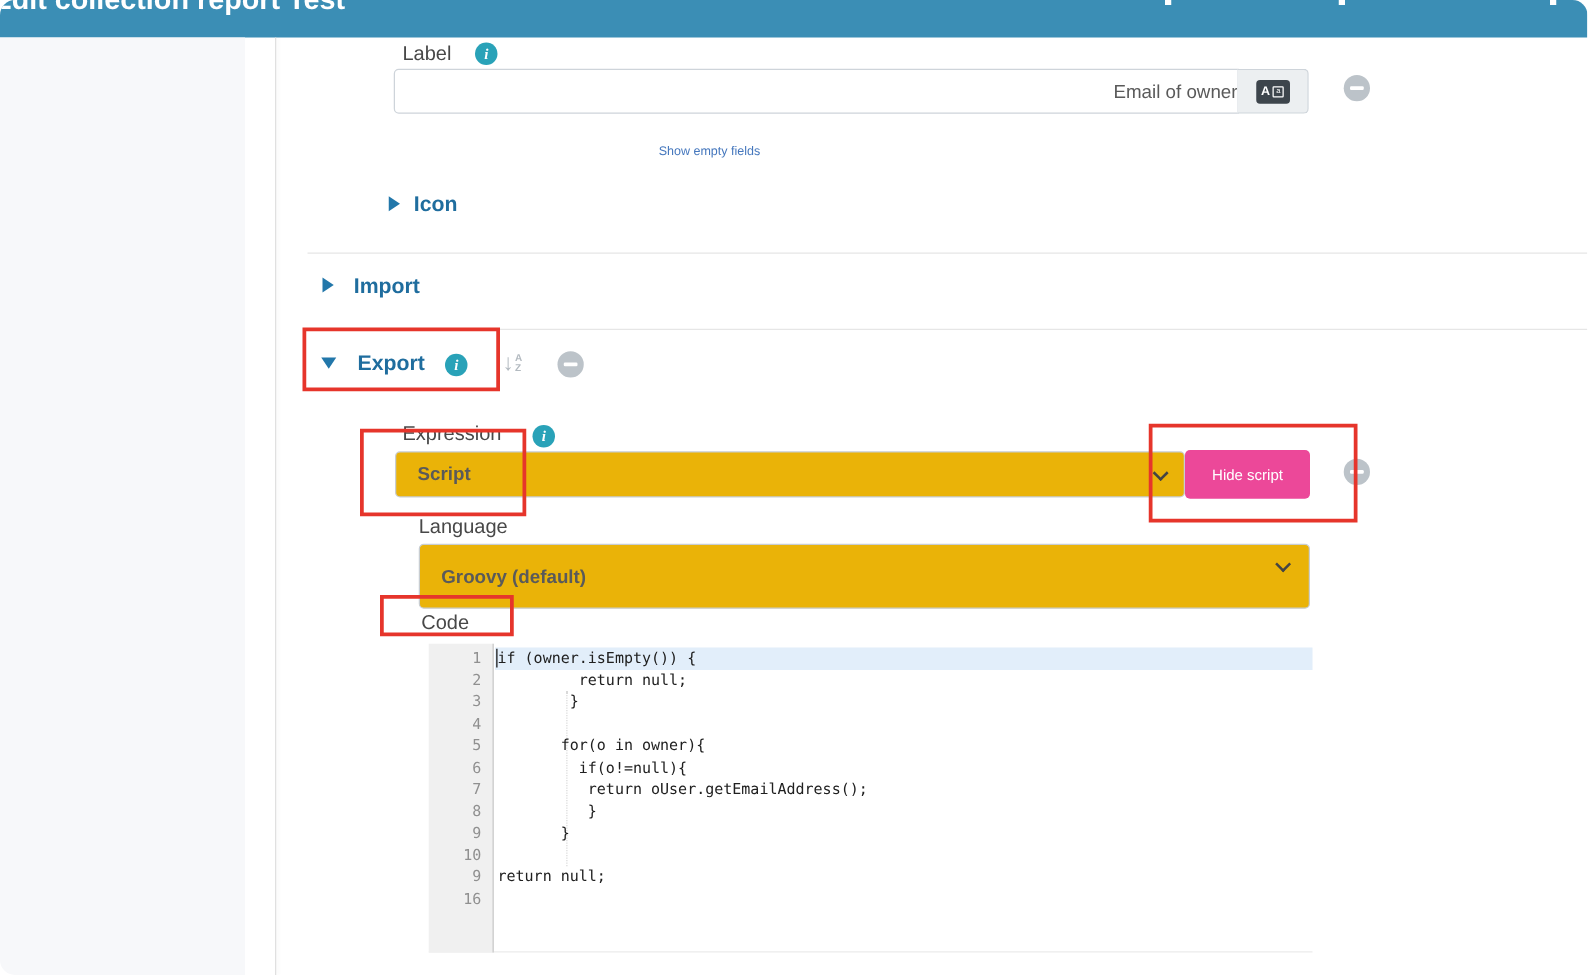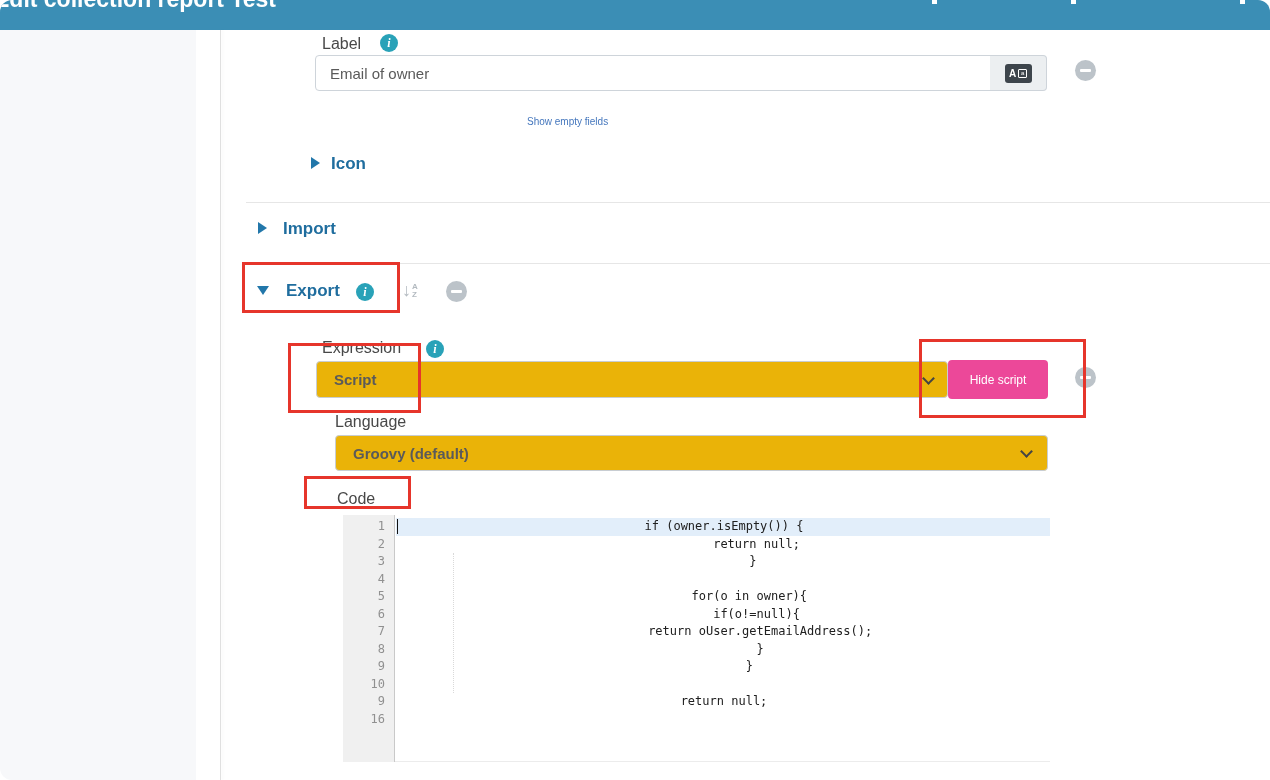--- a/index.html
+++ b/index.html
@@ -12,21 +12,21 @@
   .header-title { position:absolute; left:-6px; top:-14px; color:#fff; font-size:23px; font-weight:bold; white-space:nowrap; }
   .header-cut-icon { position:absolute; top:0; width:5px; height:4px; background:#fff; }
 
   
   .sidebar { position:absolute; left:0; top:30px; width:196px; height:750px; background:#f7f8fa; }
   .content-vline { position:absolute; left:220px; top:30px; width:1px; height:750px; background:#e0e0e0; box-shadow:2px 0 3px rgba(0,0,0,0.05); }
 
   .field-label { position:absolute; color:#484848; font-size:16px; }
   .info-icon { position:absolute; width:18px; height:18px; border-radius:50%; background:#29a2b8; color:#fff; font-size:12px; font-weight:bold; font-style:italic; text-align:center; line-height:18px; font-family:"Liberation Serif", serif; }
 
-  .text-input { position:absolute; left:315px; top:55px; width:676px; height:36px; border:1px solid #ced4da; border-radius:4px 0 0 4px; padding-left:14px; font-size:15px; color:#5a5a5a; font-family:"Liberation Sans", sans-serif; background:#fff; outline:none; }
+  .text-input { position:absolute; left:315px; top:55px; width:676px; height:36px; border:1px solid #ced4da; border-radius:4px 0 0 4px; padding-left:14px; font-size:15px; color:#5a5a5a; font-family:"Liberation Sans", sans-serif; background:#fff; outline:none;text-align:right; }
   .input-addon { position:absolute; left:990px; top:55px; width:57px; height:36px; background:#eceff1; border:1px solid #ced4da; border-left:none; border-radius:0 4px 4px 0; display:flex; align-items:center; justify-content:center; cursor:pointer; }
   .translate-tile { width:27px; height:19px; background:#3d454c; border-radius:3px; color:#fff; display:flex; align-items:center; justify-content:center; gap:2px; }
   .translate-tile .big-a { font-size:10px; font-weight:bold; }
   .translate-tile .small-box { width:9px; height:9px; border:1px solid #fff; border-radius:1px; font-size:6px; line-height:7px; text-align:center; }
 
   .minus-btn { position:absolute; width:21px; height:21px; border-radius:50%; background:#bcc3c9; cursor:pointer; }
   .minus-btn::after { content:""; position:absolute; left:5px; top:9px; width:11px; height:3px; background:#fff; border-radius:1px; }
 
   .link { position:absolute; color:#4577bd; font-size:10px; cursor:pointer; }
 
@@ -43,21 +43,21 @@
   .select-box { position:absolute; background:#eab308; border:1px solid #c8cdd2; border-radius:4px; font-size:15px; color:#5a5a5a; display:flex; align-items:center; padding-left:17px; cursor:pointer;font-weight:bold; }
   .chevron { position:absolute; width:9px; height:9px; border-right:2px solid #444; border-bottom:2px solid #444; transform:rotate(45deg); }
 
   .primary-btn { position:absolute; background:#ec4899; color:#fff; font-size:12px; border:none; border-radius:4px; cursor:pointer; display:flex; align-items:center; justify-content:center; font-family:"Liberation Sans", sans-serif; }
 
   
   .code-editor { position:absolute; left:343px; top:515px; width:707px; height:247px; background:#fff; border-bottom:1px solid #ececec; font-family:"DejaVu Sans Mono", monospace; font-size:12px; }
   .gutter { position:absolute; left:0; top:0; width:52px; height:247px; background:#f0f0f0; border-right:1px solid #c9c9c9; padding-top:3px; }
   .gutter .ln { display:block; height:17.5px; line-height:17.5px; text-align:right; padding-right:9px; color:#909090; }
   .code-col { position:absolute; left:53px; top:0; right:0; height:247px; padding-top:3px; }
-  .code-line { position:relative; height:17.5px; line-height:17.5px; color:#202020; white-space:pre; padding-left:2px;text-align:center; }
+  .code-line { position:relative; height:17.5px; line-height:17.5px; color:#202020; white-space:pre; padding-left:2px; }
   .code-line.active { background:#e2eefa; }
   .caret { position:absolute; left:1px; top:1px; width:1px; height:15px; background:#111; }
   .indent-guide { position:absolute; width:0; border-left:1px dotted #d9d9d9; }
 
   
   .anno { position:absolute; border:3px solid #e6352b; z-index:30; }
 </style>
 </head>
 <body>
 
@@ -111,21 +111,21 @@
   <div class="field-label" style="left:322px; top:339px;">Expression</div>
   <div class="info-icon" style="left:426px; top:340px;">i</div>
   <div class="select-box" style="left:316px; top:361px; width:632px; height:37px;">
     <span>Script</span>
     <span class="chevron" style="right:14px; top:12px;"></span>
   </div>
   <button class="primary-btn" style="left:948px; top:360px; width:100px; height:39px;">Hide script</button>
   <div class="minus-btn" style="left:1075px; top:367px;"></div>
 
   <div class="field-label" style="left:335px; top:413px;">Language</div>
-  <div class="select-box" style="left:335px; top:435px; width:713px; height:36px;">
+  <div class="select-box" style="left:335px; top:435px; width:713px; height:52px;">
     <span>Groovy (default)</span>
     <span class="chevron" style="right:16px; top:11px;"></span>
   </div>
 
   <div class="field-label" style="left:337px; top:490px;">Code</div>
 
   <div class="code-editor">
     <div class="gutter">
       <span class="ln">1</span>
       <span class="ln">2</span>

